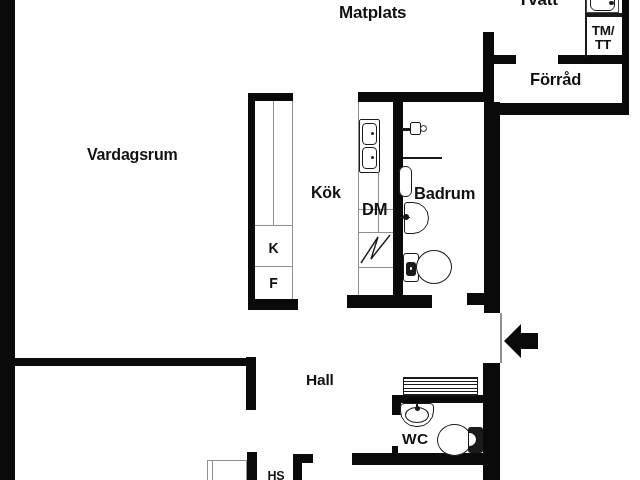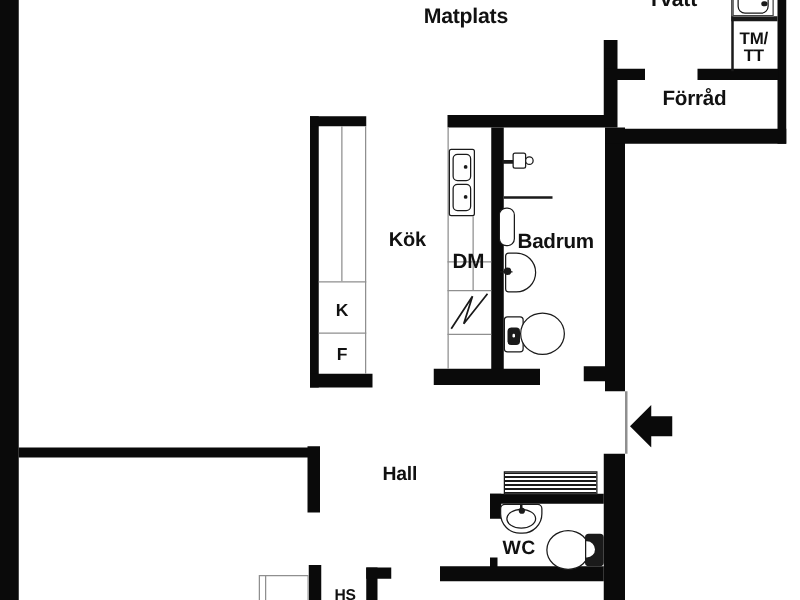--- a/index.html
+++ b/index.html
@@ -113,20 +113,21 @@
   </svg>
 
   <div class="thinbox" style="left:586px;top:-12px;width:33px;height:25px;border-color:#444"></div>
   <div class="box" style="left:590px;top:-8px;width:25px;height:19px;border-radius:2px 3px 6px 6px"></div>
   <div class="dot" style="left:609px;top:0.5px;width:4.5px;height:4.5px"></div>
 
   <div class="thinbox" style="left:207px;top:460px;width:40px;height:21px"></div>
   <div class="tline" style="left:212px;top:460px;width:1px;height:20px"></div>
 
   <div class="label" style="left:339px;top:4px;font-size:17px">Matplats</div>
+  <div class="label" style="left:87px;top:147px;font-size:16px">Vardagsrum</div>
   <div class="label" style="left:311px;top:185px;font-size:16px">Kök</div>
   <div class="label" style="left:362px;top:201px;font-size:16.5px">DM</div>
   <div class="label" style="left:414px;top:185px;font-size:16.5px">Badrum</div>
   <div class="label" style="left:518px;top:-9px;font-size:17px">Tvätt</div>
   <div class="label ctr" style="left:584px;top:24px;width:38px;font-size:13.5px">
     <span>TM/</span><br>
     <span>TT</span>
   </div>
   <div class="label" style="left:530px;top:71px;font-size:16.5px">Förråd</div>
   <div class="label ctr" style="left:255px;top:241px;width:37px;font-size:14px">K</div>

